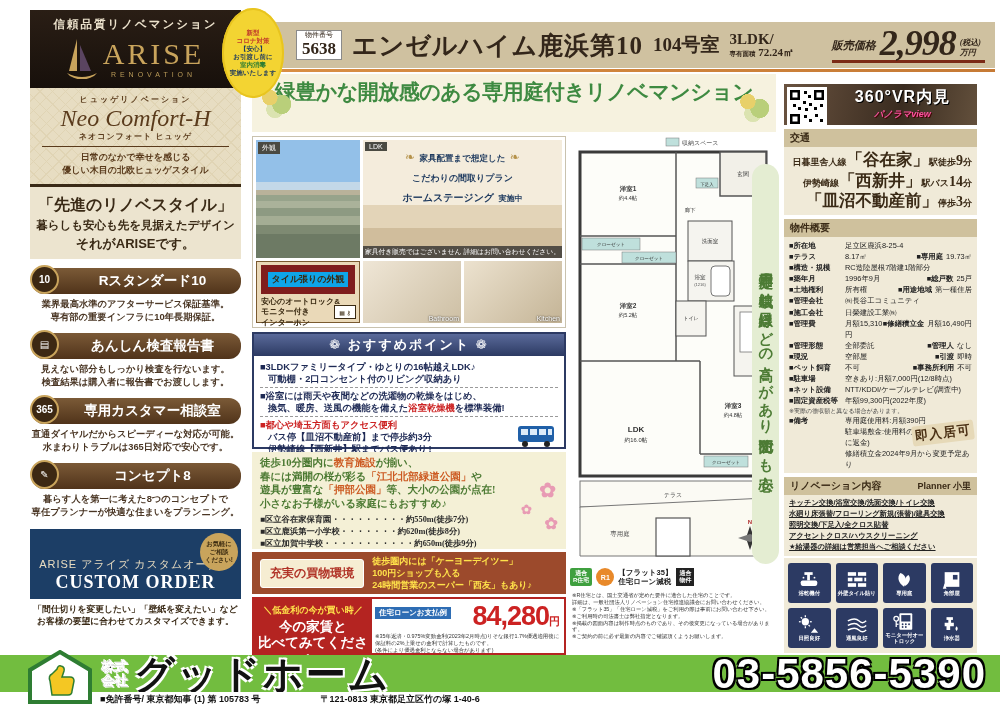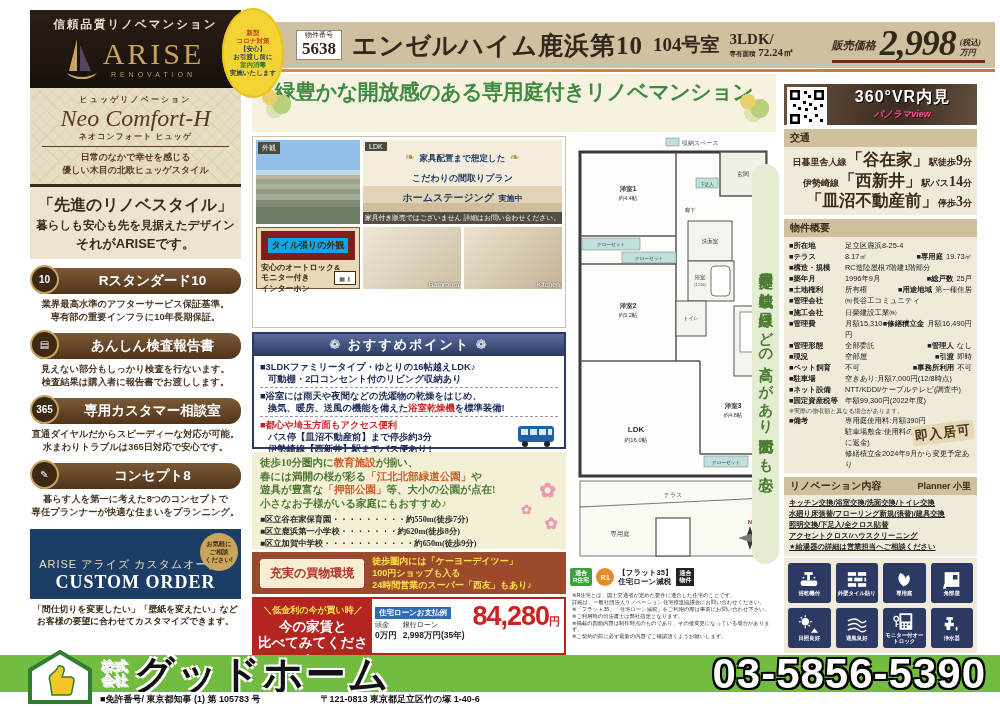--- a/index.html
+++ b/index.html
@@ -67,21 +67,21 @@
   .catch { left:252px; top:74px; width:524px; height:58px; background:#f6f2df; text-align:center; padding-top:4px; overflow:hidden; }
   .catch .c1 { color:#b43028; font-size:19px; font-weight:bold; }
   .catch .c2 { color:#3e8a41; font-size:21px; font-weight:bold; letter-spacing:-.5px; }
   .floral { position:absolute; width:34px; height:34px; border-radius:50%;
             background:radial-gradient(circle at 35% 40%, #e8d06a 0 25%, transparent 26%),
                        radial-gradient(circle at 70% 60%, #b9cf7a 0 30%, transparent 31%),
                        radial-gradient(circle at 50% 75%, #dbe3b0 0 28%, transparent 29%); }
 
   
   .photos { left:252px; top:136px; width:314px; height:192px; background:#fff; border:1px solid #c9c2ae; padding:3px; }
-  .ph-row1 { display:flex; gap:3px; height:84px; position:relative;justify-content:space-between; }
+  .ph-row1 { display:flex; gap:3px; height:118px; position:relative;justify-content:space-between; }
   .ph-ext { width:104px; position:relative;
             background:linear-gradient(180deg,#93c0e8 0 36%,#c3d8e8 36% 42%,#b9b29a 42% 47%,#97a38b 47% 52%,#aab29a 52% 58%,#8d9a82 58% 64%,#a4ad94 64% 72%,#7e8a72 72% 80%,#6d7a64 80% 100%); }
   .ph-ldk { flex:1; position:relative; background:linear-gradient(180deg,#f4ecdc 0 55%,#e3d4b8 55% 75%,#d0bd9c 75% 100%); }
   .ph-chip { position:absolute; left:2px; top:2px; background:#4a4a42; color:#fff; font-size:7px; padding:1px 4px; }
   .staging { position:absolute; left:50%; top:6px; transform:translateX(-50%); text-align:center;
              color:#1e3a5f; font-weight:bold; line-height:1.25; width:100%; }
   .staging .g { color:#b5924a; font-size:12px; }
   .staging .s1{ font-size:8.5px; } .staging .s2{ font-size:9px; } .staging .s3{ font-size:10px; } .staging .s4{ font-size:8px; }
   .ph-cap { position:absolute; right:0; bottom:0; left:107px; background:rgba(40,40,40,.75); color:#fff;
             font-size:6.8px; text-align:center; padding:1px 0; }
@@ -375,24 +375,20 @@
   </div>
 </div>
 
 <div class="abs loan">
   <div class="loan-left">
     <div class="lc1">＼低金利の今が買い時／</div>
     <div class="lc2"><span>今の家賃と</span><br><span>比べてみてください</span></div>
   </div>
   <div class="loan-right">
     <span class="loan-th">住宅ローンお支払例</span>
-    <div class="loan-cells">
-      <div><span>頭金</span><b>0万円</b></div>
-      <div><span>銀行ローン</span><b>2,998万円(35年)</b></div>
-    </div>
     <div class="loan-amt">
       <span class="a">84,280</span><span class="u">円</span>
     </div>
     <div class="loan-notes">
       <div>※35年返済・0.975%変動金利(2023年2月時点)りそな銀行1.7%優遇適用後に</div>
       <div>保証料の2%上乗せの金利で計算したものです。</div>
       <div>(条件により優遇金利とならない場合があります)</div>
     </div>
   </div>
 </div>

